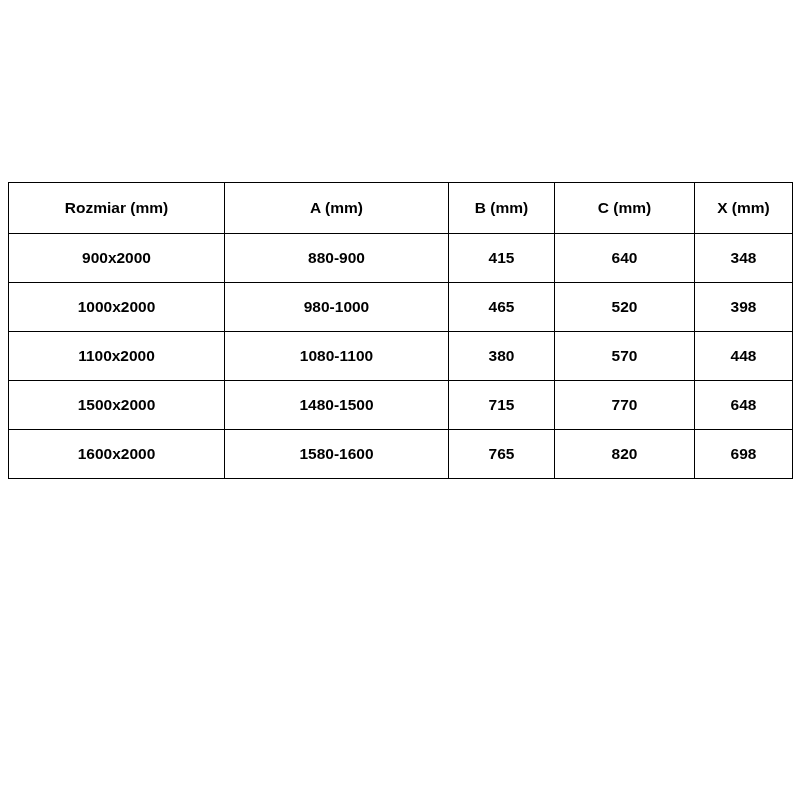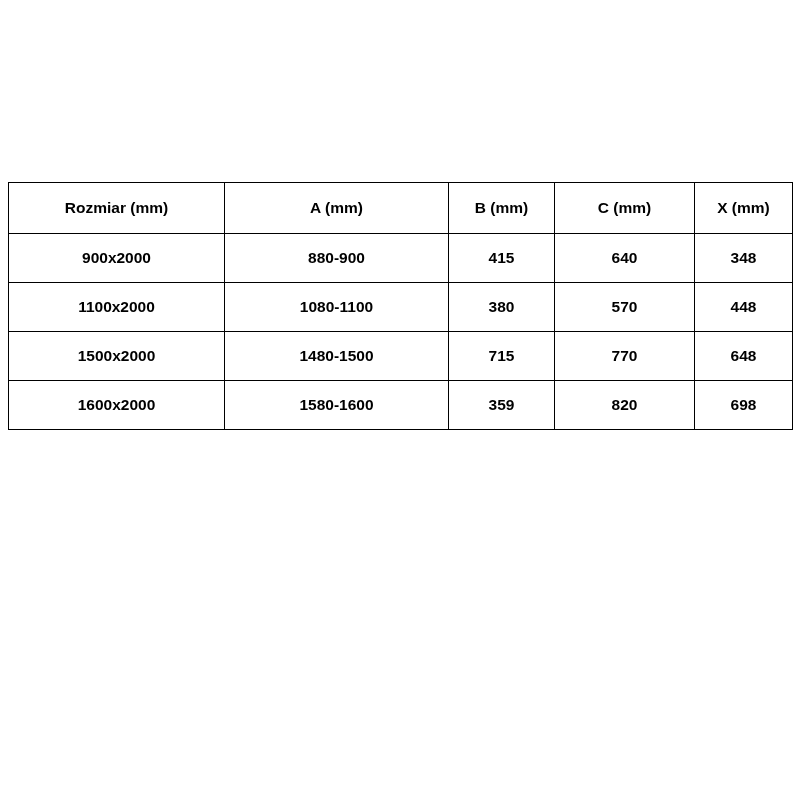--- a/index.html
+++ b/index.html
@@ -70,35 +70,42 @@
     </thead>
     <tbody>
       <tr>
         <td>900x2000</td>
         <td>880-900</td>
         <td>415</td>
         <td>640</td>
         <td>348</td>
       </tr>
       <tr>
+        <td>1000x2000</td>
+        <td>980-1000</td>
+        <td>465</td>
+        <td>520</td>
+        <td>398</td>
+      </tr>
+      <tr>
         <td>1100x2000</td>
         <td>1080-1100</td>
         <td>380</td>
         <td>570</td>
         <td>448</td>
       </tr>
       <tr>
         <td>1500x2000</td>
         <td>1480-1500</td>
         <td>715</td>
         <td>770</td>
         <td>648</td>
       </tr>
       <tr>
         <td>1600x2000</td>
         <td>1580-1600</td>
-        <td>359</td>
+        <td>765</td>
         <td>820</td>
         <td>698</td>
       </tr>
     </tbody>
   </table>
 </div>
 
 </body></html>

